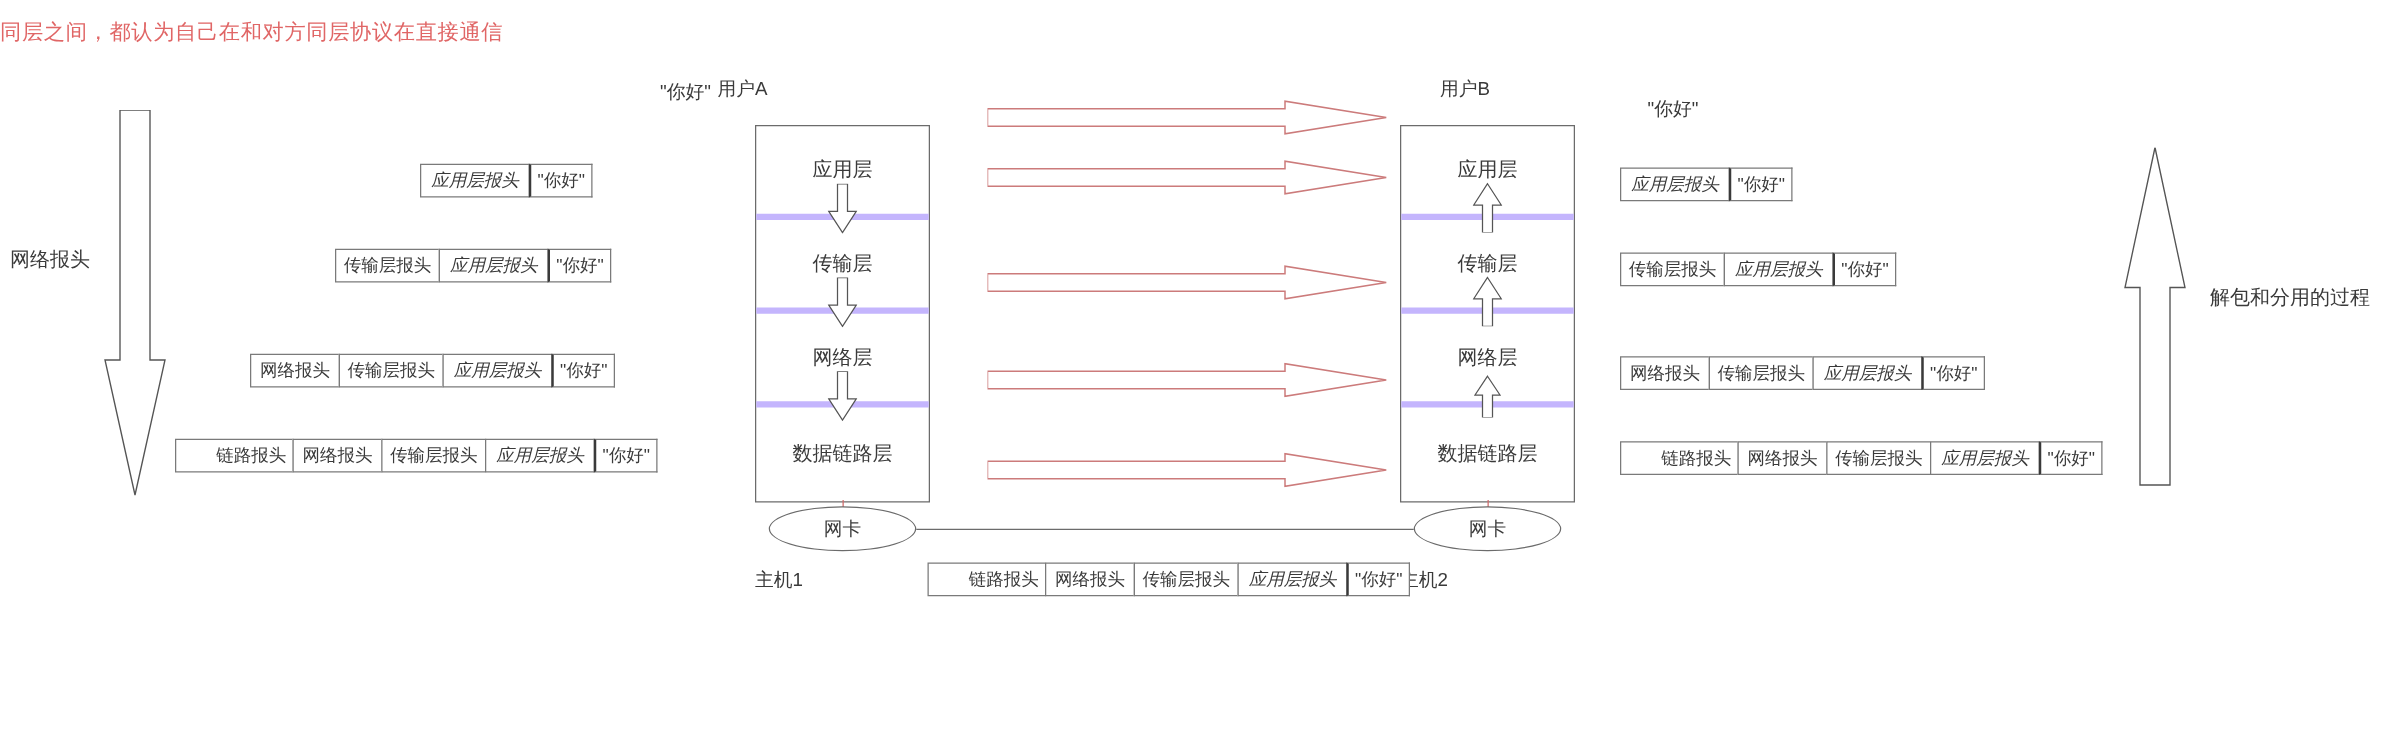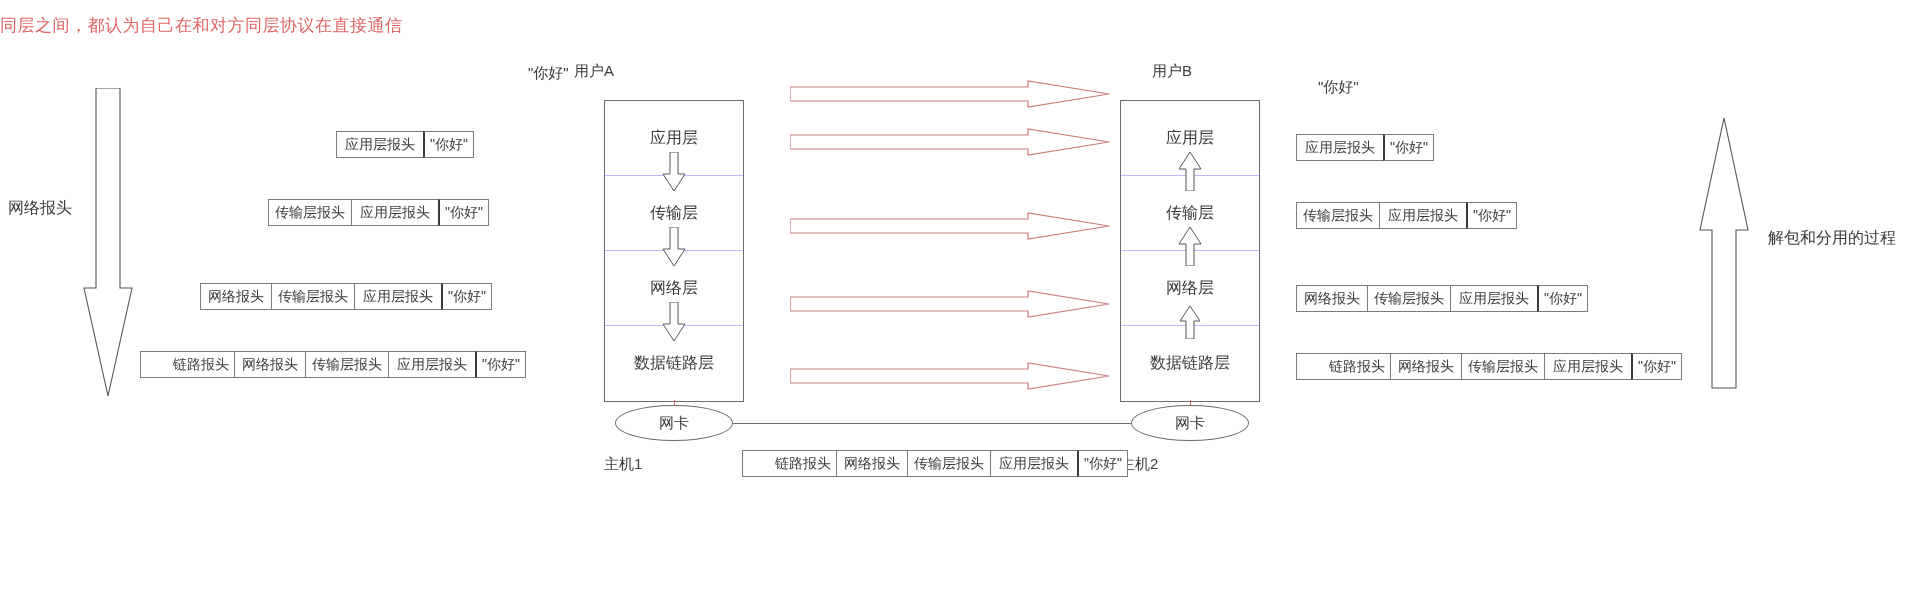--- a/index.html
+++ b/index.html
@@ -21,21 +21,21 @@
 
   
   .big-arrow{pointer-events:none;}
 
   
   .stack{
     width:140px;border:1px solid #6b6b6b;background:#fff;
     box-sizing:border-box;
   }
   .stack .layer{
-    height:75px;border-bottom:1px solid #c4b5fd;
+    height:75px;border-bottom:5px solid #c4b5fd;
     display:flex;align-items:center;justify-content:center;
     font-size:16px;color:#3a3a3a;box-sizing:border-box;position:relative;
   }
   .stack .layer:last-child{border-bottom:none;}
 
   
   .inner-arrow{position:absolute;left:50%;transform:translateX(-50%);}
   .inner-arrow.down{bottom:-21px;}
   .inner-arrow.up{top:-21px;}
 
@@ -44,21 +44,21 @@
 
   
   .pdu{display:flex;align-items:stretch;}
   .pdu .cell{
     border:1px solid #7a7a7a;background:#fff;
     font-size:14px;color:#3a3a3a;
     display:flex;align-items:center;justify-content:center;
     height:27px;box-sizing:border-box;white-space:nowrap;
     padding:0 5px;margin-right:-1px;
   }
-  .cell.hdr-app{min-width:88px;}
+  .cell.hdr-app{min-width:88px;font-style:italic;}
   .cell.hdr-tr{min-width:84px;}
   .cell.hdr-net{min-width:72px;}
   .cell.hdr-link{min-width:72px;padding-left:32px;}
   .cell.payload{min-width:50px;border-left-width:2px;border-left-color:#3a3a3a;}
 
   
   .msg{font-size:15px;color:#3a3a3a;white-space:nowrap;}
 
   
   .nic{

